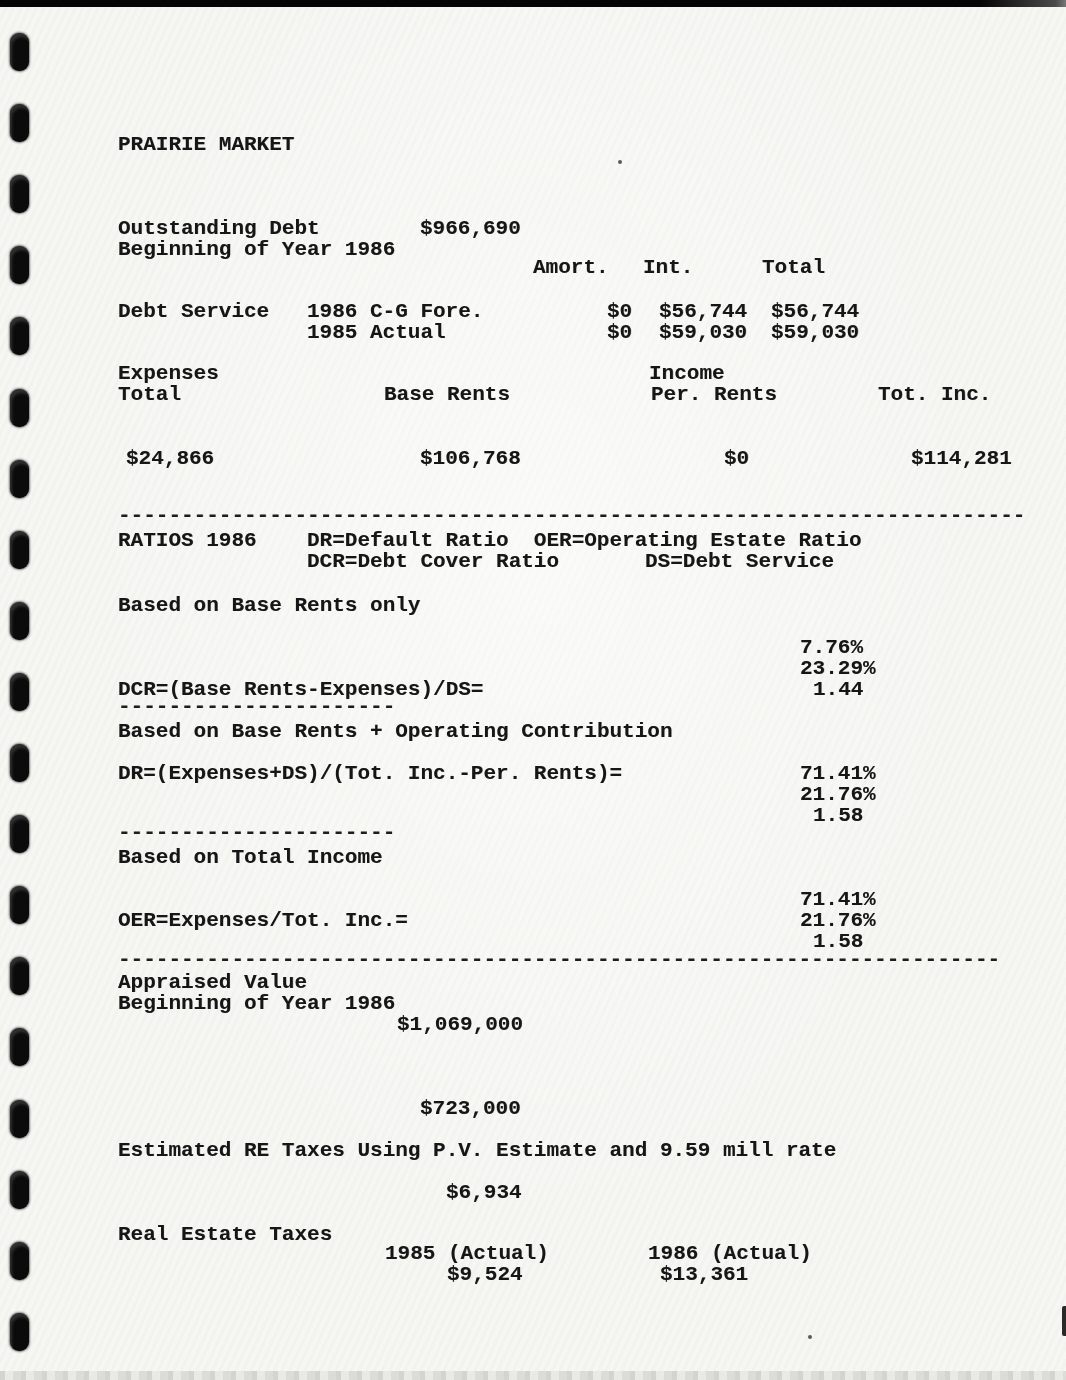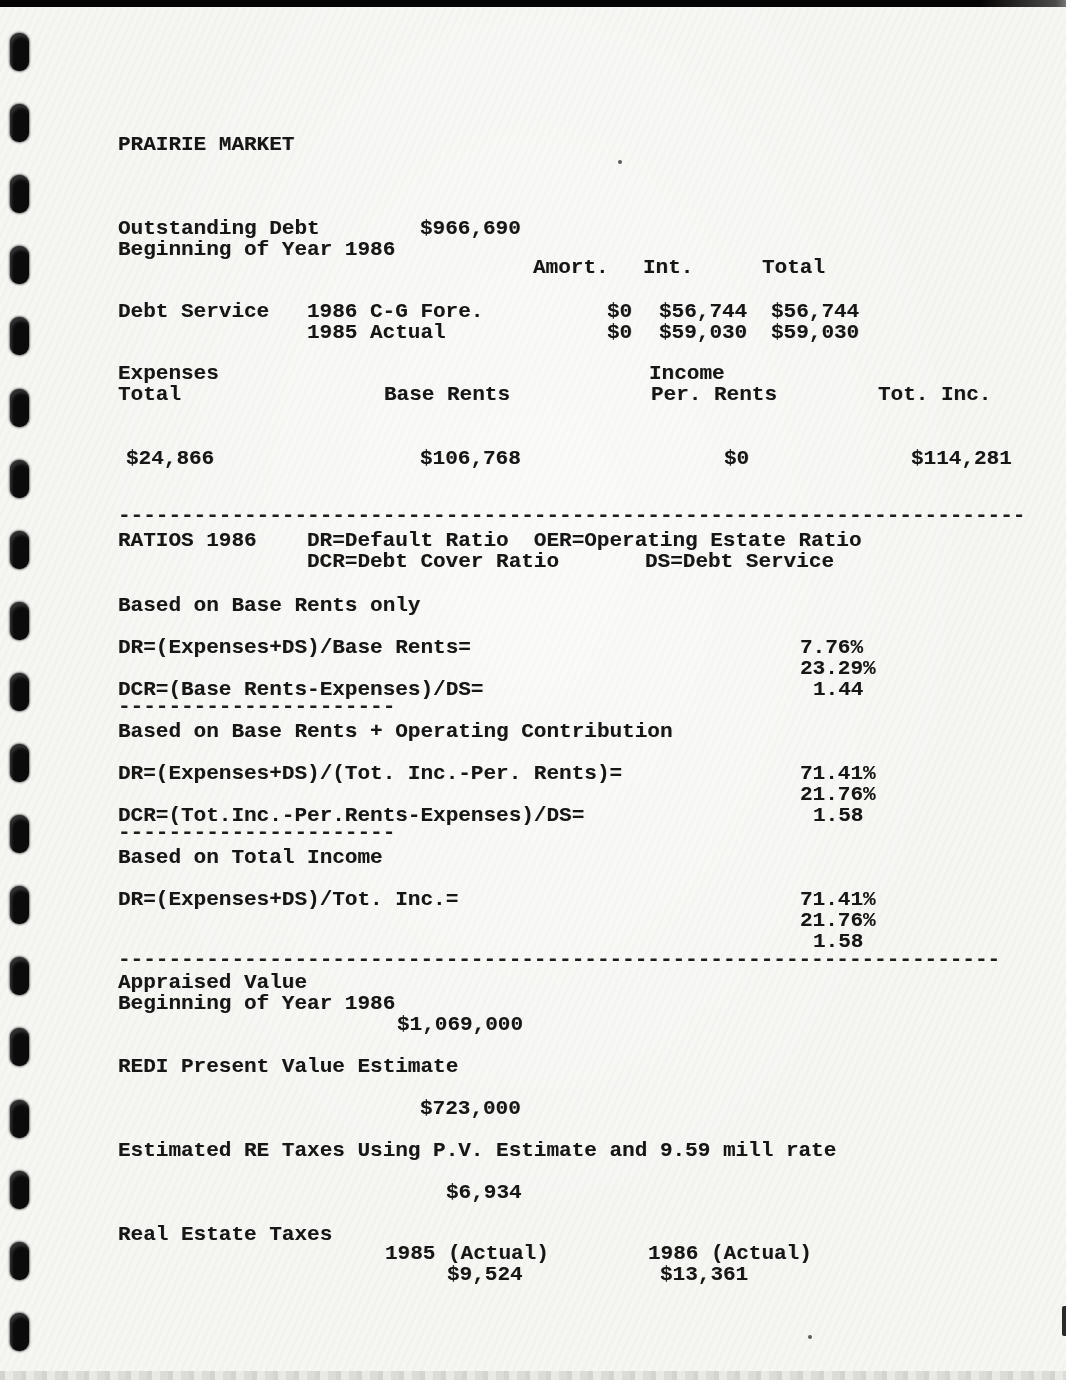--- a/index.html
+++ b/index.html
@@ -107,47 +107,44 @@
   <span class="t" style="left:911px;top:448px">$114,281</span>
 
   <span class="t sep" style="left:118px;top:505px">------------------------------------------------------------------------</span>
 
   <span class="t" style="left:118px;top:530px">RATIOS 1986</span>
   <span class="t" style="left:307px;top:530px">DR=Default Ratio  OER=Operating Estate Ratio</span>
   <span class="t" style="left:307px;top:551px">DCR=Debt Cover Ratio</span>
   <span class="t" style="left:645px;top:551px">DS=Debt Service</span>
 
   <span class="t" style="left:118px;top:595px">Based on Base Rents only</span>
-  <span class="t" style="left:118px;top:637px">DR=(Expenses+DS)/Base Rents=</span>
   <span class="t" style="left:800px;top:637px">7.76%</span>
   <span class="t" style="left:800px;top:658px">23.29%</span>
   <span class="t" style="left:118px;top:679px">DCR=(Base Rents-Expenses)/DS=</span>
   <span class="t" style="left:813px;top:679px">1.44</span>
   <span class="t sep" style="left:118px;top:696px">----------------------</span>
 
   <span class="t" style="left:118px;top:721px">Based on Base Rents + Operating Contribution</span>
   <span class="t" style="left:118px;top:763px">DR=(Expenses+DS)/(Tot. Inc.-Per. Rents)=</span>
   <span class="t" style="left:800px;top:763px">71.41%</span>
   <span class="t" style="left:800px;top:784px">21.76%</span>
-  <span class="t" style="left:118px;top:805px">DCR=(Tot.Inc.-Per.Rents-Expenses)/DS=</span>
   <span class="t" style="left:813px;top:805px">1.58</span>
   <span class="t sep" style="left:118px;top:822px">----------------------</span>
 
   <span class="t" style="left:118px;top:847px">Based on Total Income</span>
-  <span class="t" style="left:118px;top:889px">DR=(Expenses+DS)/Tot. Inc.=</span>
   <span class="t" style="left:800px;top:889px">71.41%</span>
+  <span class="t" style="left:118px;top:910px">OER=Expenses/Tot. Inc.=</span>
   <span class="t" style="left:800px;top:910px">21.76%</span>
   <span class="t" style="left:813px;top:931px">1.58</span>
   <span class="t sep" style="left:118px;top:949px">----------------------------------------------------------------------</span>
 
   <span class="t" style="left:118px;top:972px">Appraised Value</span>
   <span class="t" style="left:118px;top:993px">Beginning of Year 1986</span>
   <span class="t" style="left:397px;top:1014px">$1,069,000</span>
 
-  <span class="t" style="left:118px;top:1056px">REDI Present Value Estimate</span>
   <span class="t" style="left:420px;top:1098px">$723,000</span>
 
   <span class="t" style="left:118px;top:1140px">Estimated RE Taxes Using P.V. Estimate and 9.59 mill rate</span>
   <span class="t" style="left:446px;top:1182px">$6,934</span>
 
   <span class="t" style="left:118px;top:1224px">Real Estate Taxes</span>
   <span class="t" style="left:385px;top:1243px">1985 (Actual)</span>
   <span class="t" style="left:648px;top:1243px">1986 (Actual)</span>
   <span class="t" style="left:447px;top:1264px">$9,524</span>
   <span class="t" style="left:660px;top:1264px">$13,361</span>

